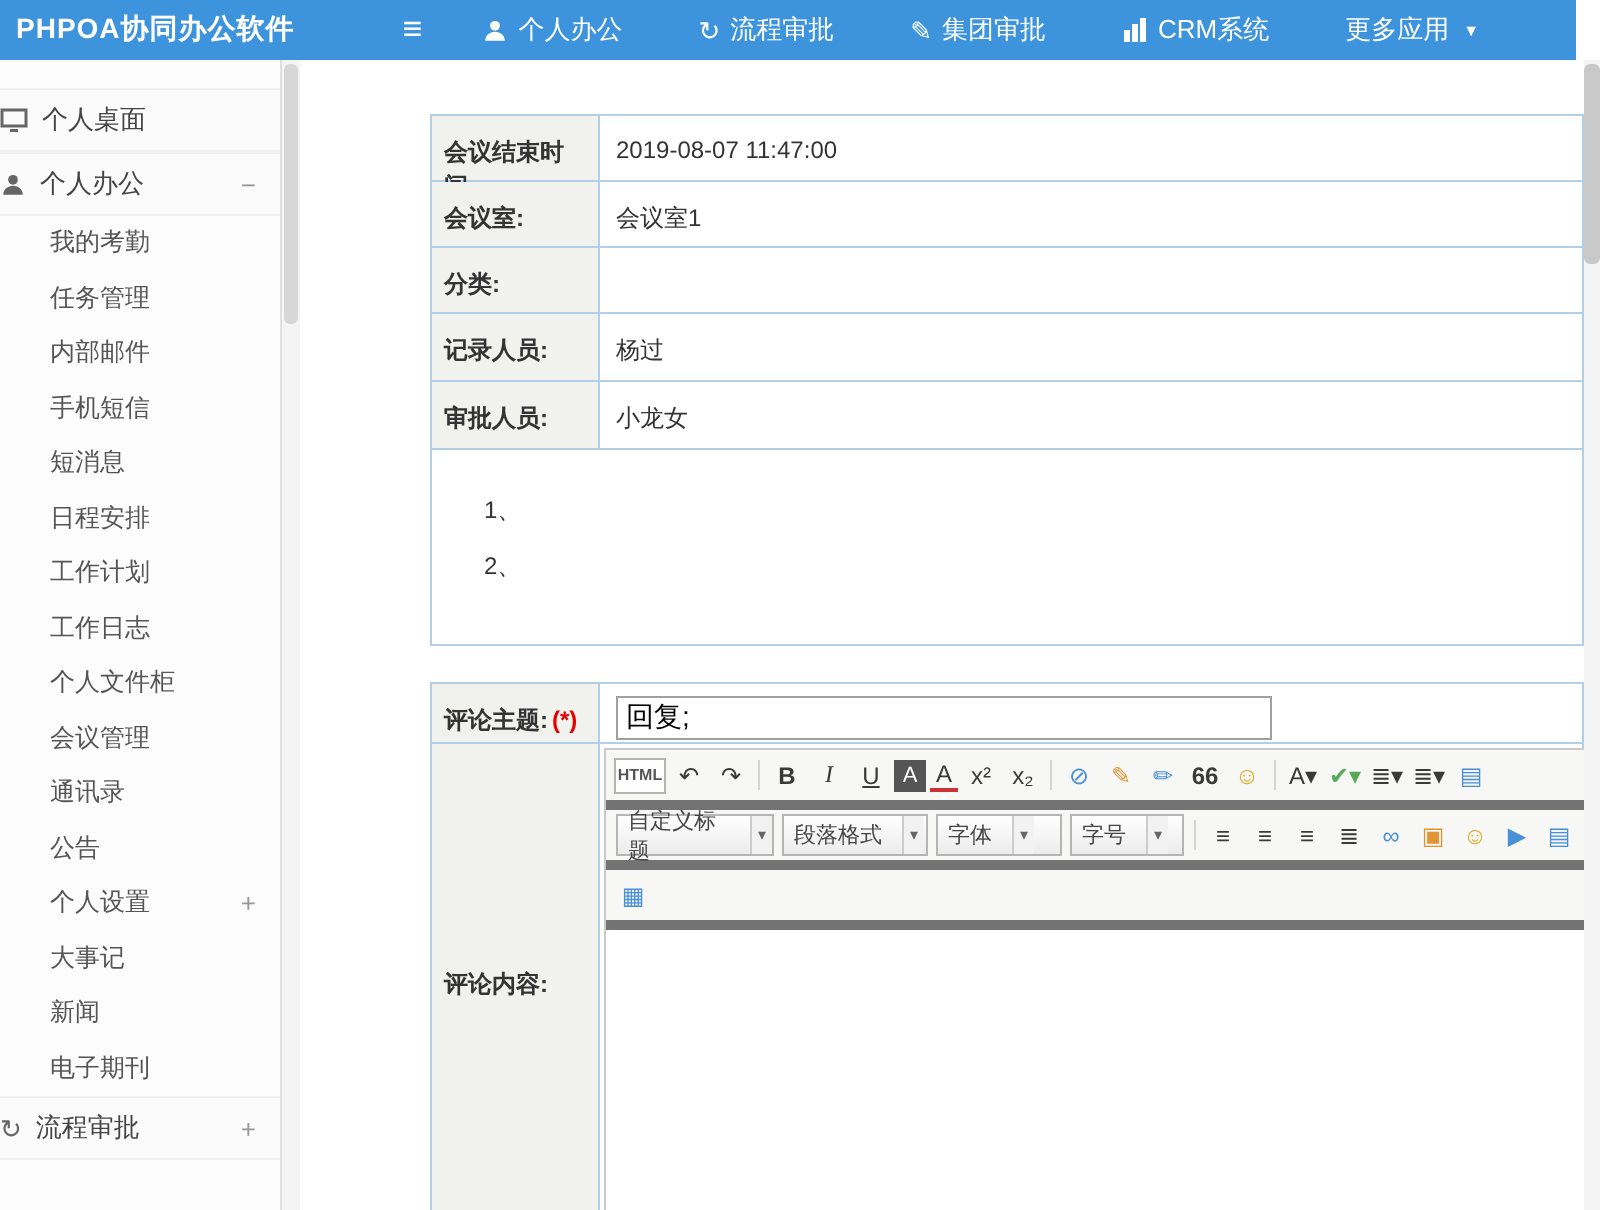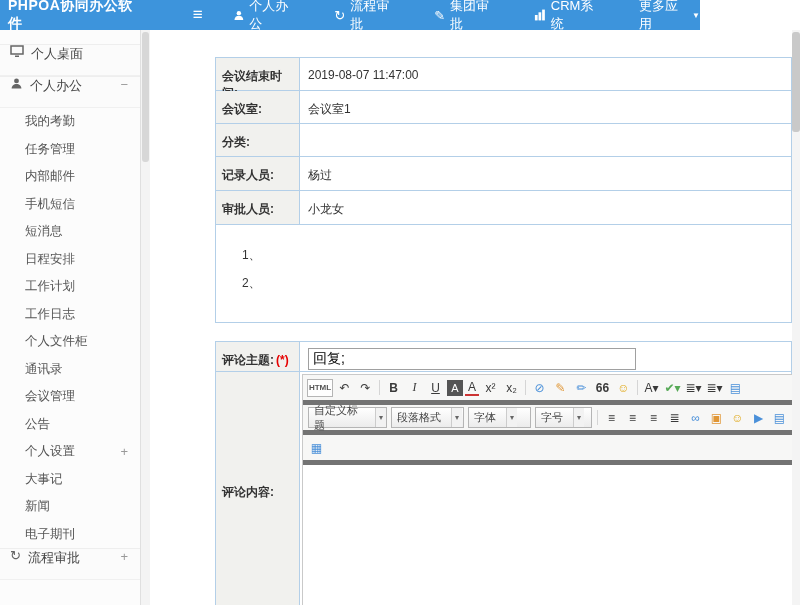--- a/index.html
+++ b/index.html
@@ -1,33 +1,33 @@
 <!DOCTYPE html>
 <html><head>
 <meta charset="utf-8">
 <style>
   html,body{margin:0;padding:0}
   body{width:800px;height:605px;position:relative;overflow:hidden;background:#fff;
        font-family:"Liberation Sans","DejaVu Sans",sans-serif}
 
   
-  .hdr{position:absolute;top:0;left:0;width:700px;height:30px;background:#3d94dc;
+  .hdr{position:absolute;top:0;left:0;width:788px;height:30px;background:#3d94dc;
        display:flex;align-items:center;color:#fff;z-index:5}
   .hdr-title{font-size:14px;font-weight:bold;margin-left:8px;letter-spacing:.5px}
   .hdr-menu{font-size:17px;margin-left:54px;cursor:default}
   .hdr-nav{display:flex;margin-left:30px;gap:38px;align-items:center}
   .nav-item{display:flex;align-items:center;gap:5px;font-size:13px;cursor:default}
   .nav-glyph{font-size:13px;line-height:1}
   .caret{font-size:8px;margin-left:2px}
 
   
   .sidebar{position:absolute;top:30px;left:0;width:140px;bottom:0;background:#fcfcfc;
            border-right:1px solid #e0e0e0;overflow:hidden}
   .side-spacer{height:14px}
-  .side-sec{display:flex;align-items:flex-start;gap:7px;height:30px;padding-left:10px;
+  .side-sec{display:flex;align-items:center;gap:7px;height:30px;
             font-size:13px;color:#444;border-top:1px solid #eee;border-bottom:1px solid #f0f0f0;background:#fbfbfb}
   .side-sub{display:flex;align-items:center;height:27.5px;padding-left:25px;font-size:12.5px;color:#555}
   .toggle{margin-left:auto;margin-right:12px;color:#999;font-size:13px}
   .side-glyph{font-size:13px;color:#666;line-height:1}
 
   
   .gutter{position:absolute;top:30px;left:141px;width:9px;bottom:0;background:#f4f4f4}
   .gutter-thumb{position:absolute;top:2px;left:1px;width:7px;height:130px;background:#d7d7d7;border-radius:3px}
   .vscroll{position:absolute;top:30px;right:0;width:8px;bottom:0;background:#f4f4f4}
   .vscroll-thumb{position:absolute;top:2px;left:0;width:8px;height:100px;background:#c9c9c9;border-radius:3px}
@@ -146,24 +146,24 @@
   <div class="side-sub">
       <span>工作计划</span>
     </div>
   <div class="side-sub">
       <span>工作日志</span>
     </div>
   <div class="side-sub">
       <span>个人文件柜</span>
     </div>
   <div class="side-sub">
+      <span>会议管理</span>
+    </div>
+  <div class="side-sub">
       <span>通讯录</span>
-    </div>
-  <div class="side-sub">
-      <span>会议管理</span>
     </div>
   <div class="side-sub">
       <span>公告</span>
     </div>
   <div class="side-sub">
     <span>个人设置</span>
     <span class="toggle">+</span>
   </div>
   <div class="side-sub">
       <span>大事记</span>

